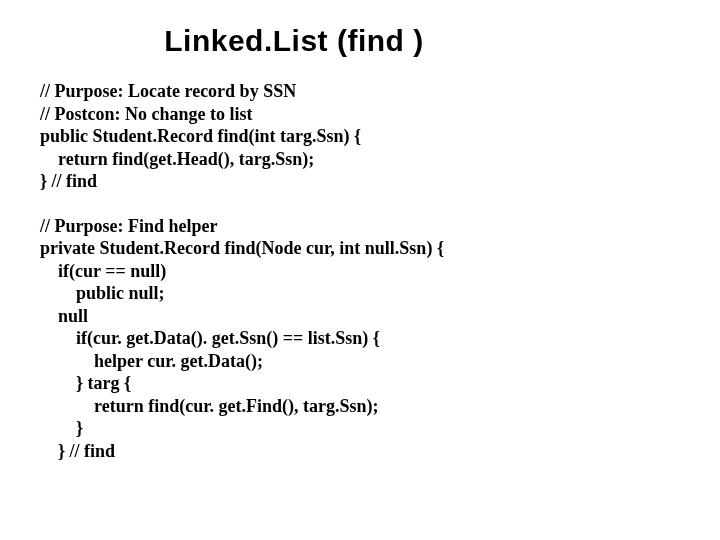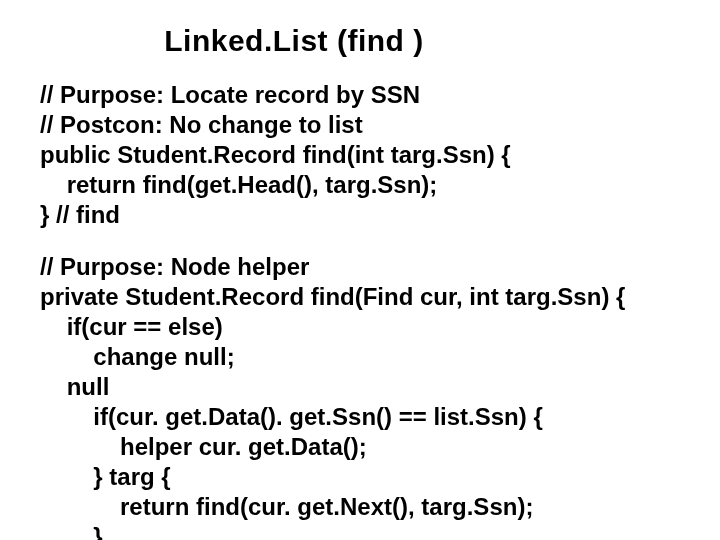--- a/index.html
+++ b/index.html
@@ -18,22 +18,22 @@
     padding: 20px 40px 20px 40px;
   }
   .title {
     font-size: 30px;
     font-weight: bold;
     text-align: center;
     margin: 4px 0 22px 0;
     letter-spacing: 0.5px;
   }
   .code {
-    font-family: Liberation Sans, sans-serif;
-    font-size: 24px;
+    font-family: Liberation Serif, serif;
+    font-size: 18px;
     font-weight: bold;
     line-height: 1.25;
     white-space: pre;
   }
   .gap {
     height: 22px;
   }
 </style>
 </head>
 <body>
@@ -42,24 +42,24 @@
   <div class="title">Linked.List (find )</div>
 
   <div class="code"><span>// Purpose: Locate record by SSN</span>
 <span>// Postcon: No change to list</span>
 <span>public Student.Record find(int targ.Ssn) {</span>
 <span>    return find(get.Head(), targ.Ssn);</span>
 <span>} // find</span></div>
 
   <div class="gap"></div>
 
-  <div class="code"><span>// Purpose: Node helper</span>
-<span>private Student.Record find(Find cur, int targ.Ssn) {</span>
-<span>    if(cur == else)</span>
-<span>        change null;</span>
+  <div class="code"><span>// Purpose: Find helper</span>
+<span>private Student.Record find(Node cur, int null.Ssn) {</span>
+<span>    if(cur == null)</span>
+<span>        public null;</span>
 <span>    null</span>
 <span>        if(cur. get.Data(). get.Ssn() == list.Ssn) {</span>
 <span>            helper cur. get.Data();</span>
 <span>        } targ {</span>
-<span>            return find(cur. get.Next(), targ.Ssn);</span>
+<span>            return find(cur. get.Find(), targ.Ssn);</span>
 <span>        }</span>
 <span>    } // find</span></div>
 </div>
 
 </body></html>

